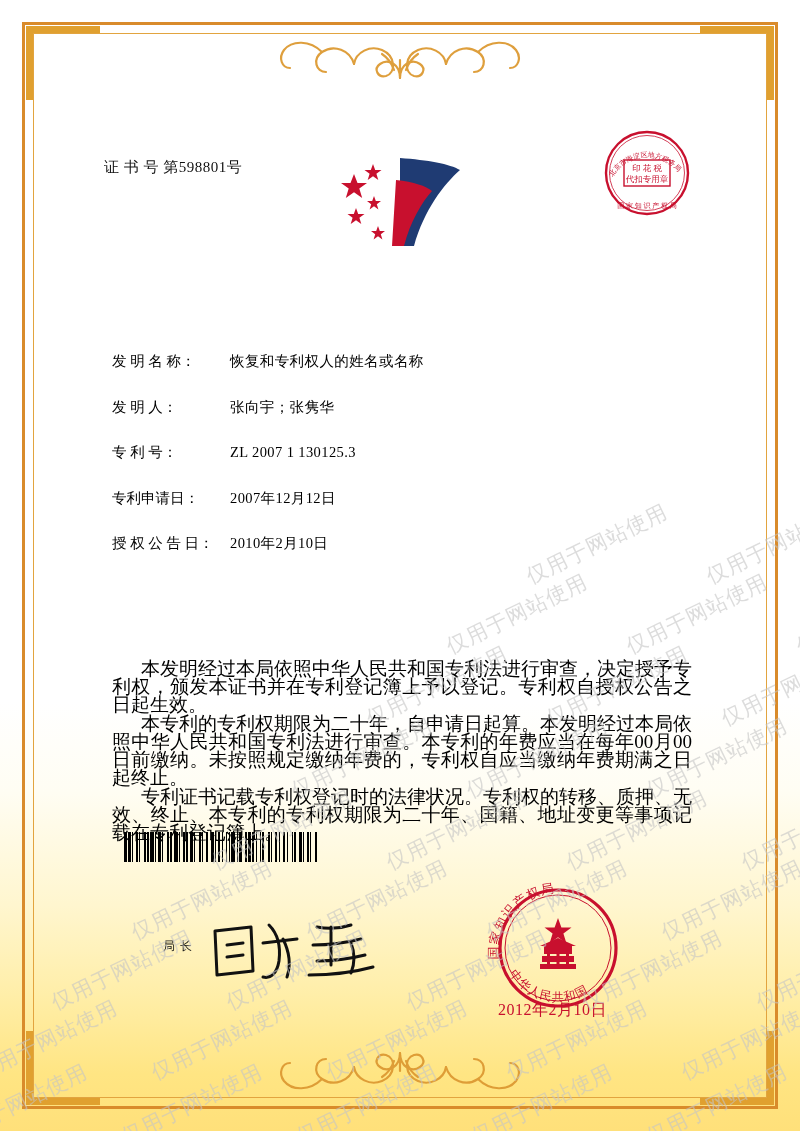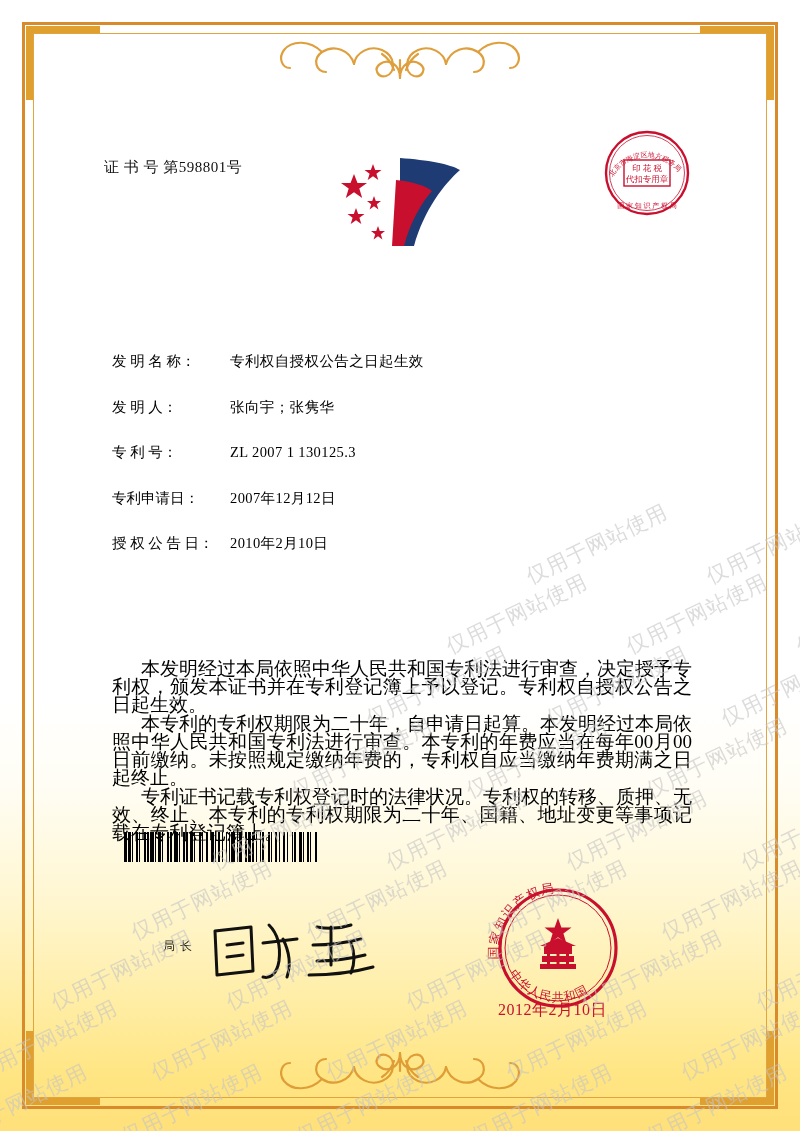--- a/index.html
+++ b/index.html
@@ -284,21 +284,21 @@
     </text>
     <text x="53" y="51" font-size="8.5" fill="#c8102e" text-anchor="middle" font-family="'Liberation Serif',serif">印 花 税</text>
     <text x="53" y="62" font-size="8.5" fill="#c8102e" text-anchor="middle" font-family="'Liberation Serif',serif">代扣专用章</text>
     <text x="53" y="88" font-size="7" fill="#c8102e" text-anchor="middle" font-family="'Liberation Serif',serif">国 家 知 识 产 权 局</text>
   </svg>
 
 
   <div class="fields">
     <div class="field-row">
       <div class="field-label spread">发 明 名 称：</div>
-      <div class="field-value">专利权自授权公告之日起生效</div>
+      <div class="field-value">恢复和专利权人的姓名或名称</div>
     </div>
     <div class="field-row">
       <div class="field-label spread">发 明 人：</div>
       <div class="field-value">张向宇；张隽华</div>
     </div>
     <div class="field-row">
       <div class="field-label spread">专 利 号：</div>
       <div class="field-value">ZL  2007  1  130125.3</div>
     </div>
     <div class="field-row">

